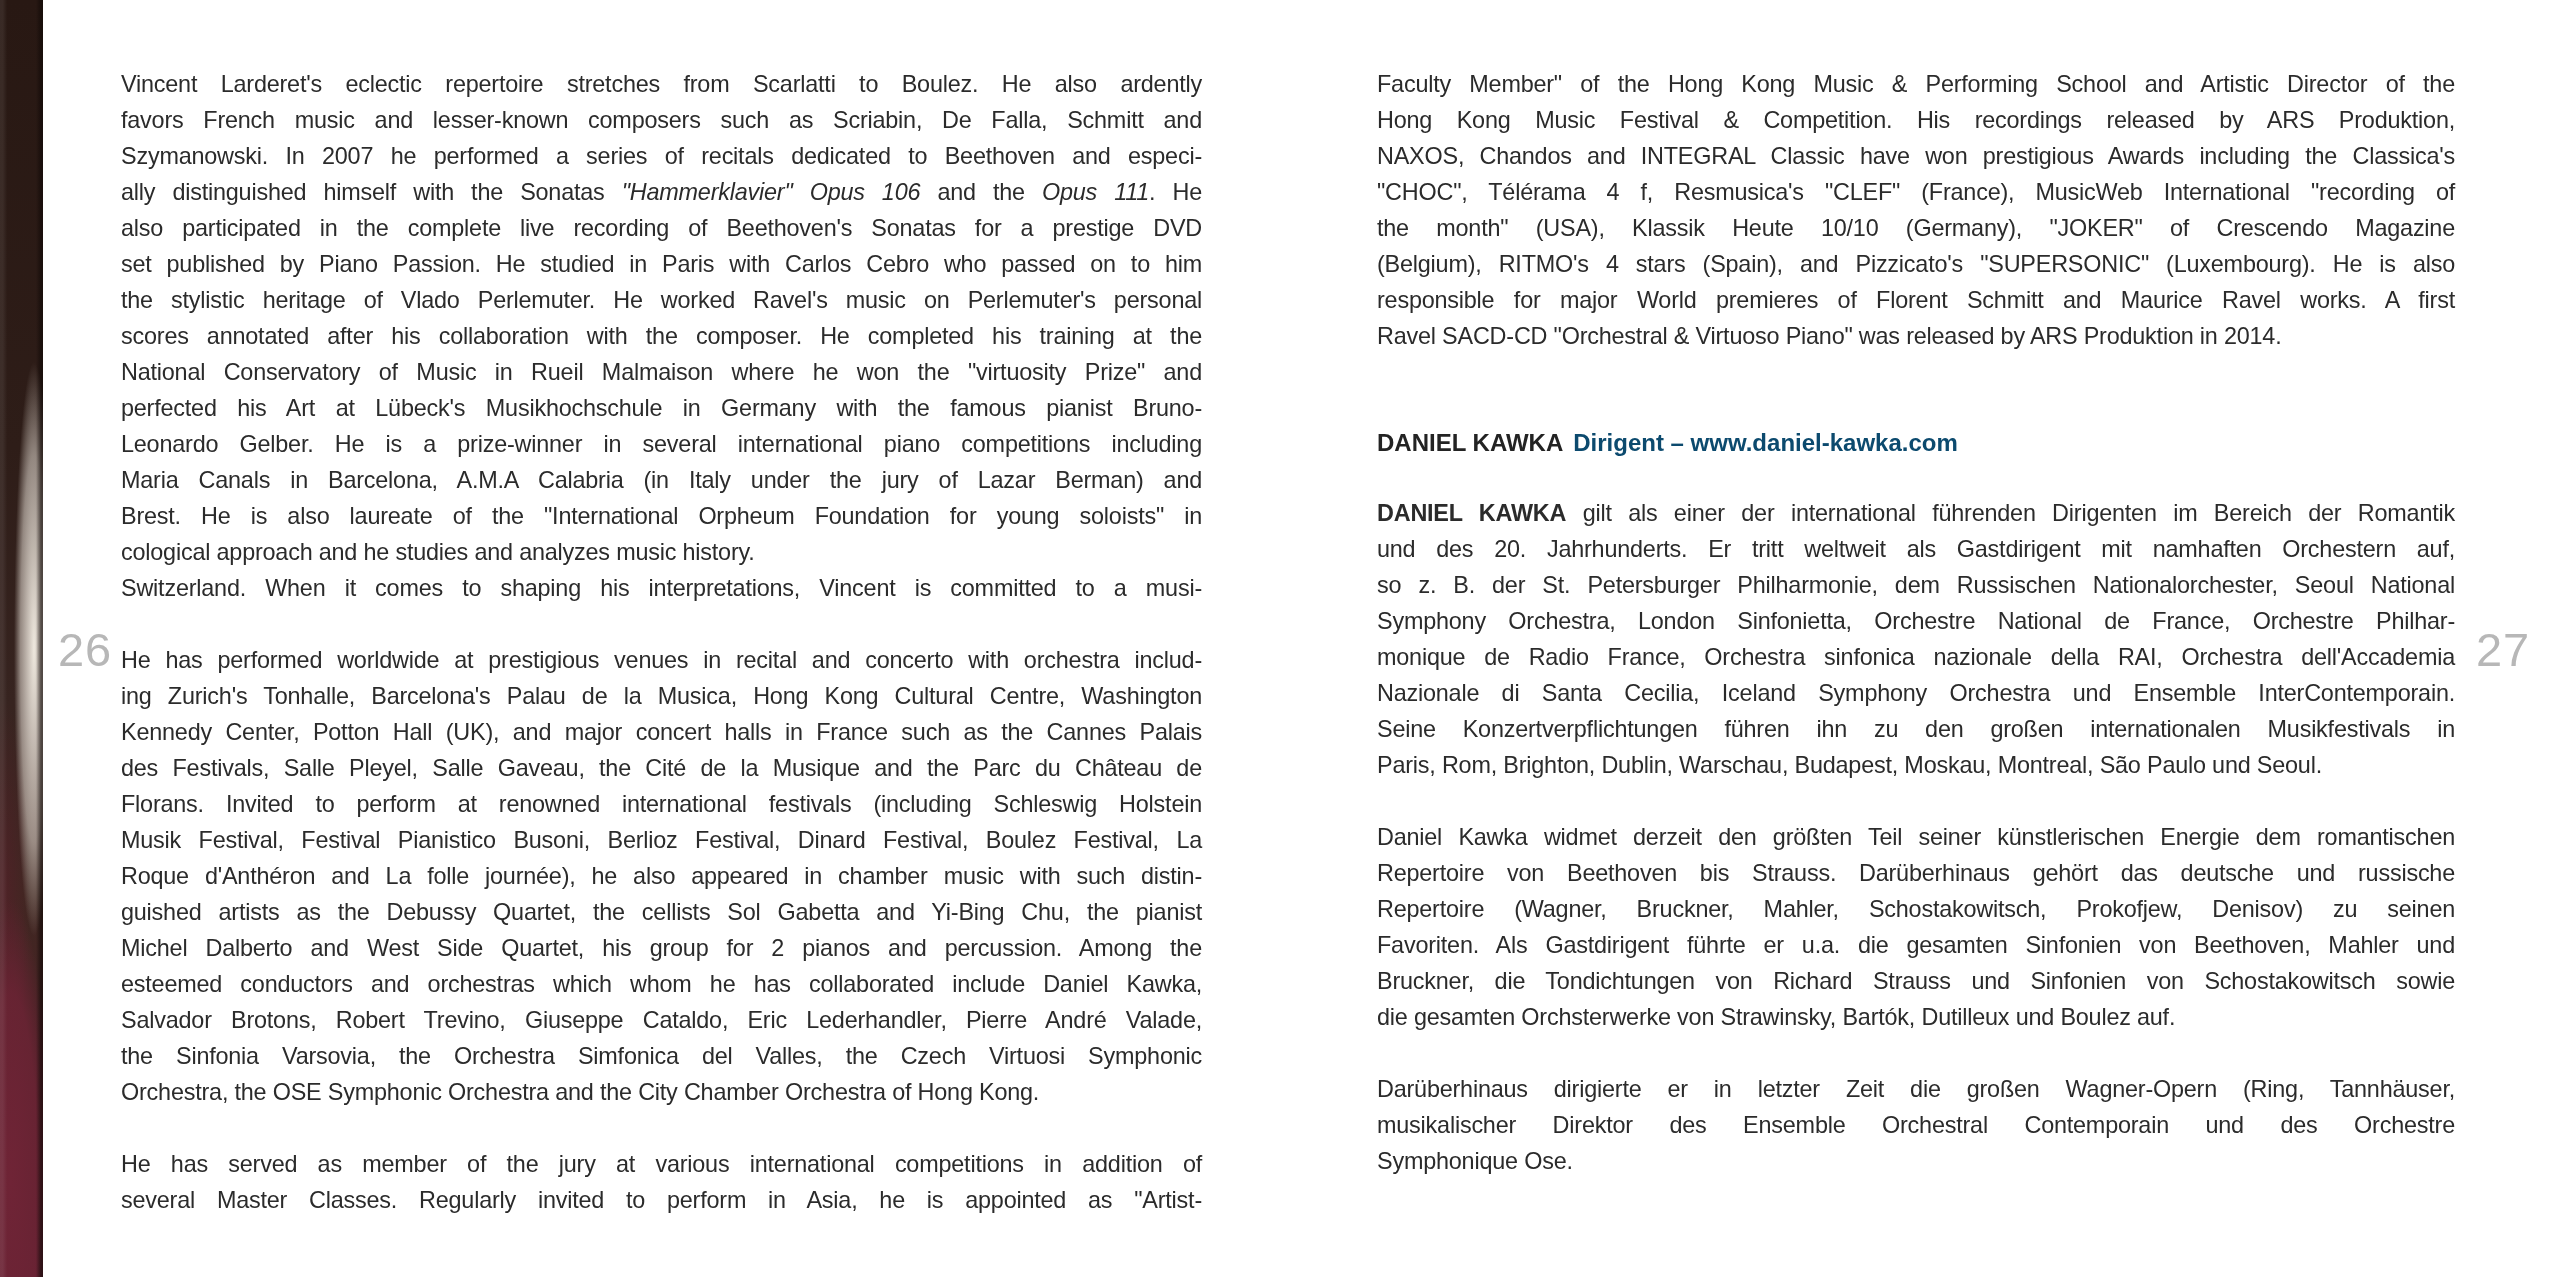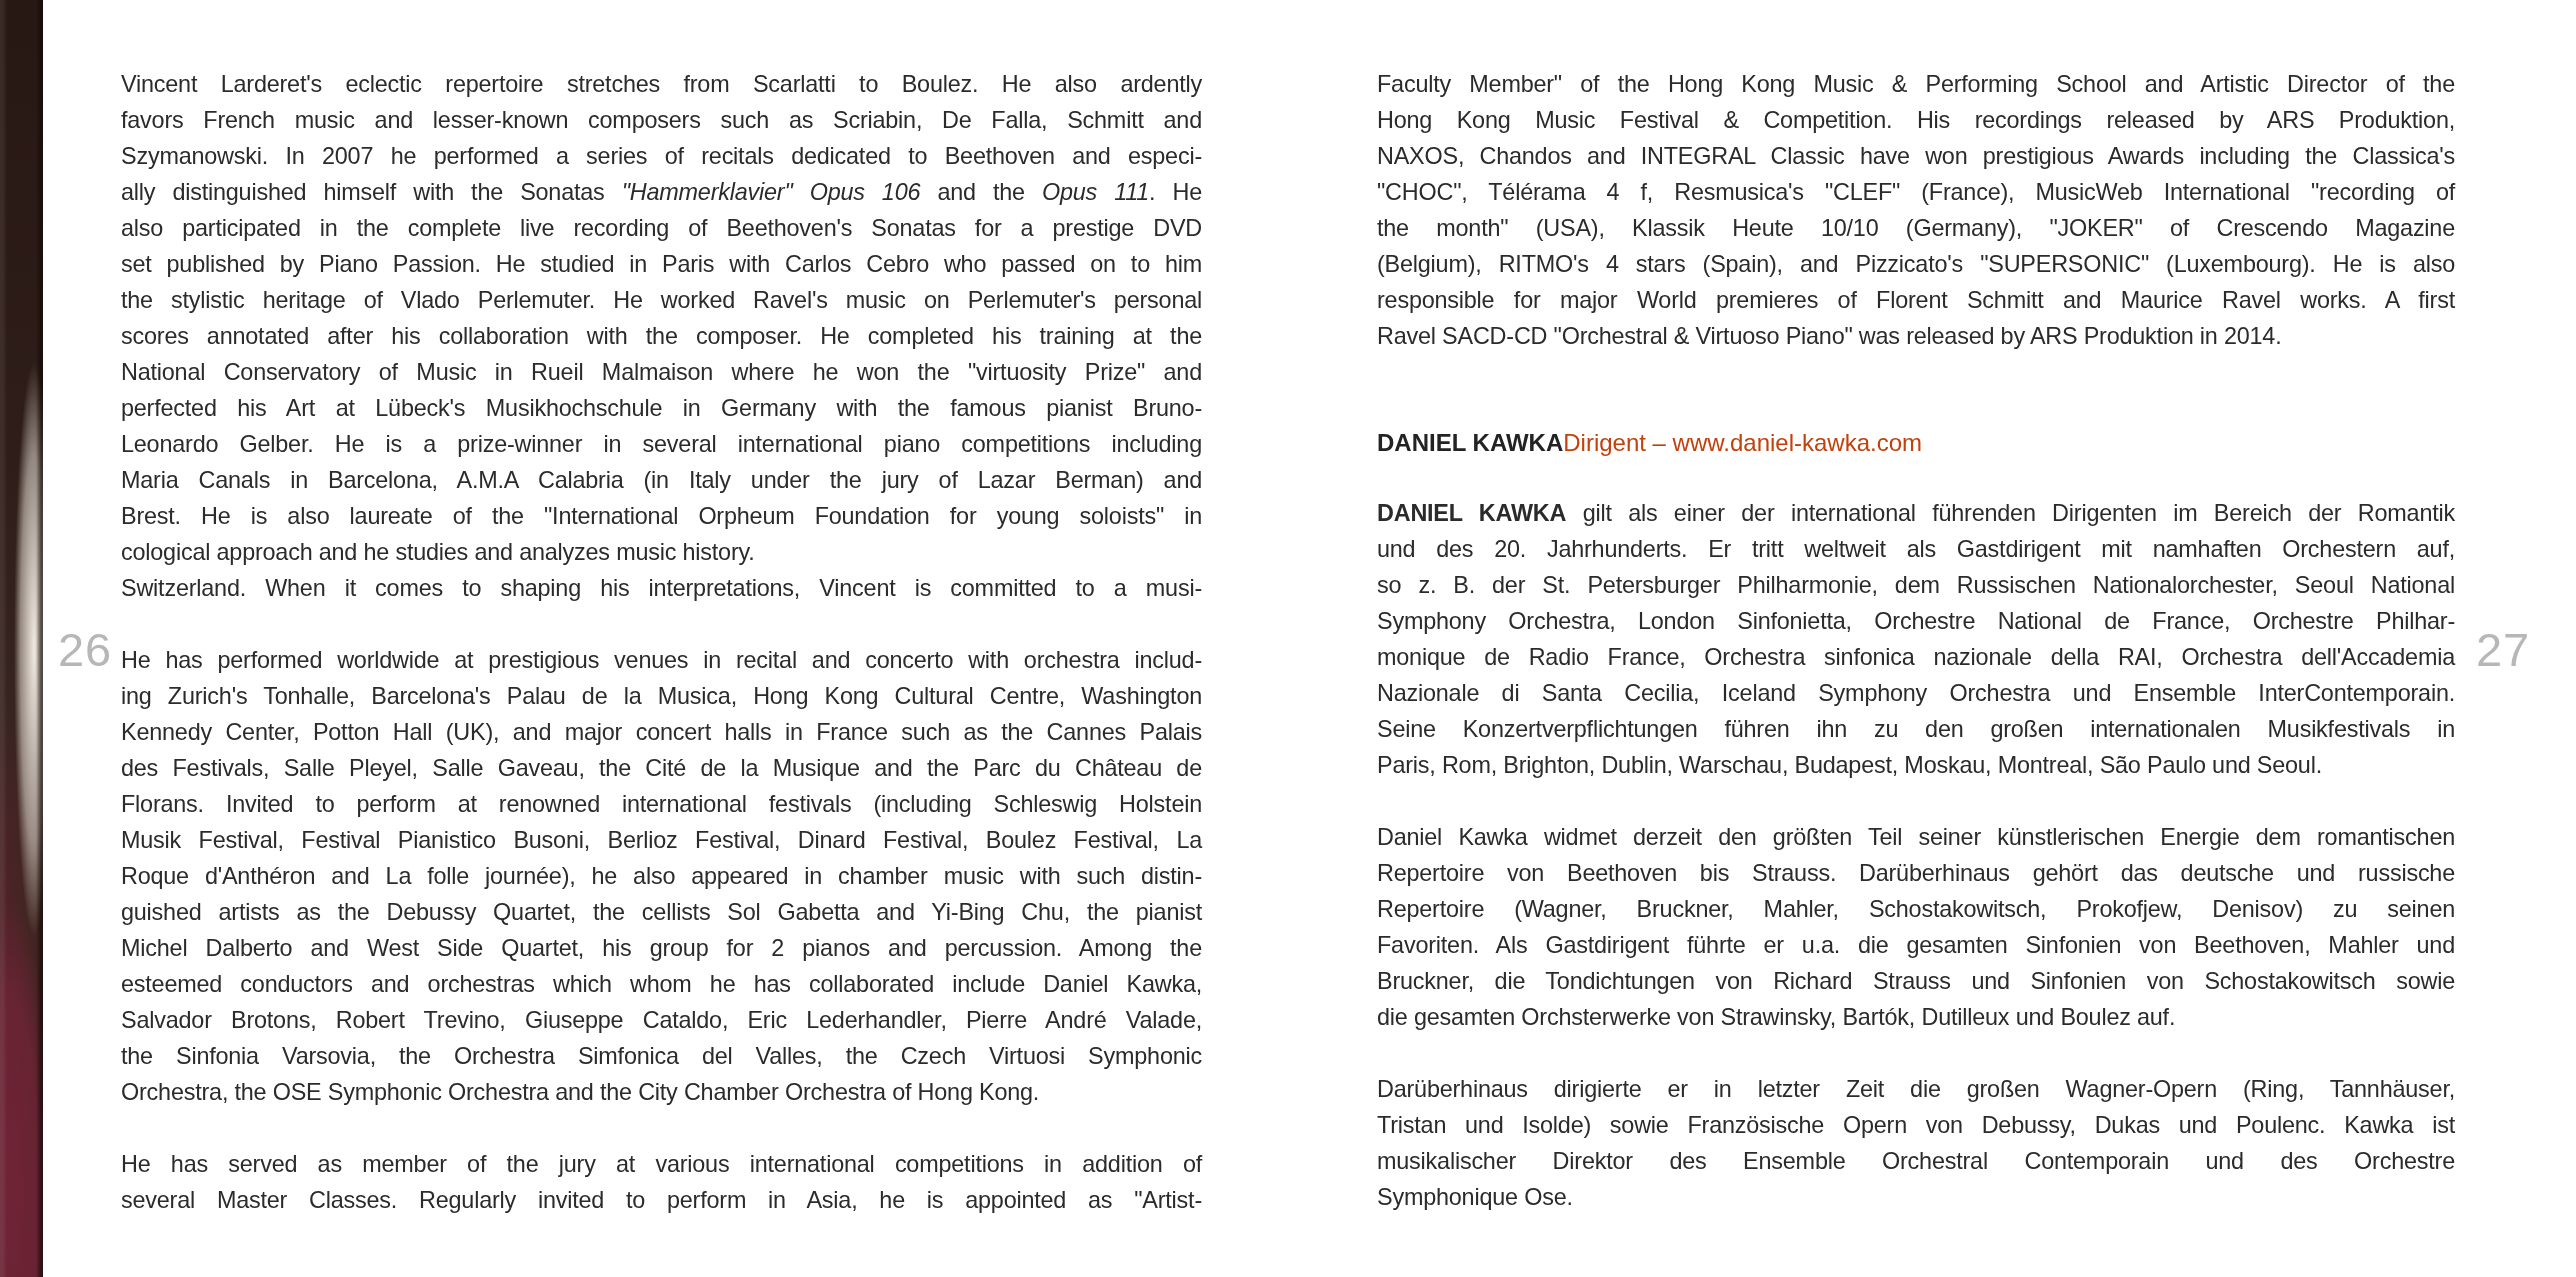--- a/index.html
+++ b/index.html
@@ -33,21 +33,21 @@
   }
   .col-left{left:121px;width:1081px;}
   .col-right{left:1377px;width:1078px;}
   .para{margin:0 0 36px 0;}
   .tline{text-align:justify;text-align-last:justify;}
   .tline-last{text-align-last:left;}
   .em{font-style:italic;}
   .strong{font-weight:bold;}
   .heading{margin:71px 0 34px 0;font-size:24px;line-height:36px;letter-spacing:0;}
   .heading .name{font-weight:bold;color:#232323;}
-  .heading .rest{color:#c2410c;}
+  .heading .rest{color:#0c4a6e;margin-left:10px;font-weight:bold;}
 </style>
 </head>
 <body>
 
 <div class="photo-strip"></div>
 
 <div class="pagenum pagenum-left">26</div>
 <div class="pagenum pagenum-right">27</div>
 
 <div class="col col-left">
@@ -121,19 +121,18 @@
       <div class="para">
         <div class="tline">Daniel Kawka widmet derzeit den größten Teil seiner künstlerischen Energie dem romantischen</div>
         <div class="tline">Repertoire von Beethoven bis Strauss. Darüberhinaus gehört das deutsche und russische</div>
         <div class="tline">Repertoire (Wagner, Bruckner, Mahler, Schostakowitsch, Prokofjew, Denisov) zu seinen</div>
         <div class="tline">Favoriten. Als Gastdirigent führte er u.a. die gesamten Sinfonien von Beethoven, Mahler und</div>
         <div class="tline">Bruckner, die Tondichtungen von Richard Strauss und Sinfonien von Schostakowitsch sowie</div>
         <div class="tline tline-last">die gesamten Orchsterwerke von Strawinsky, Bartók, Dutilleux und Boulez auf.</div>
       </div>
       <div class="para">
         <div class="tline">Darüberhinaus dirigierte er in letzter Zeit die großen Wagner-Opern (Ring, Tannhäuser,</div>
-        <div class="tline">Tristan und Isolde) sowie Französische Opern von Debussy, Dukas und Poulenc. Kawka ist</div>
         <div class="tline">musikalischer Direktor des Ensemble Orchestral Contemporain und des Orchestre</div>
         <div class="tline tline-last">Symphonique Ose.</div>
       </div>
     </div>
 </div>
 
 
 </body></html>

